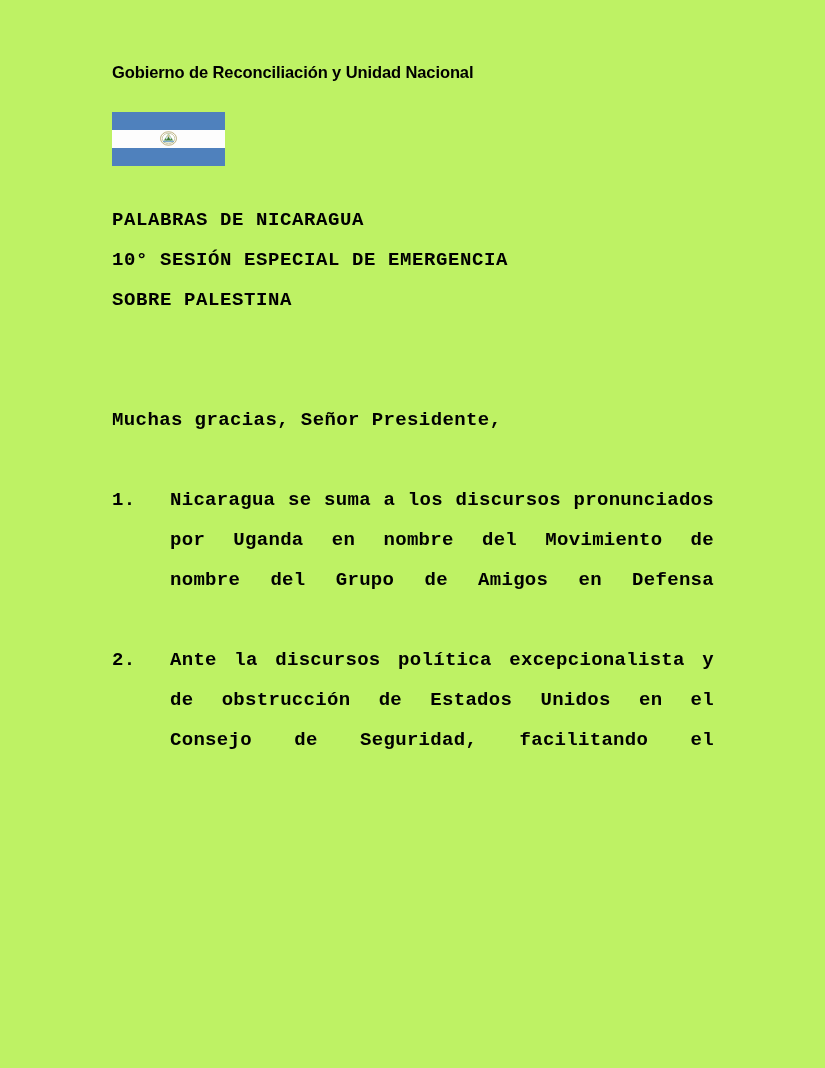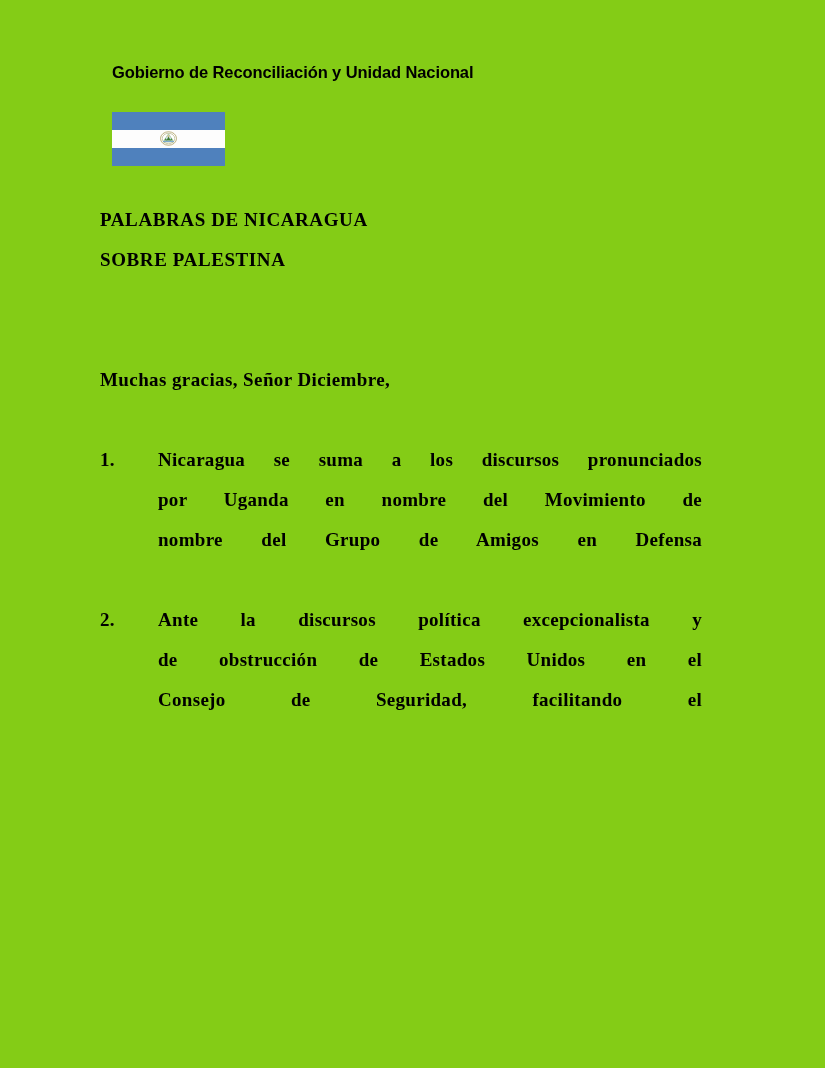--- a/index.html
+++ b/index.html
@@ -13,21 +13,21 @@
     height: 1068px;
     position: relative;
     overflow: hidden;
     font-family: "Liberation Sans", sans-serif;
     -webkit-font-smoothing: antialiased;
   }
 
   .page {
     position: absolute;
     inset: 0;
-    background: #84cc16;
+    background: #bef264;
   }
 
   
   .letterhead {
     position: absolute;
     left: 112px;
     top: 62px;
     width: 620px;
   }
   .letterhead-line {
@@ -65,24 +65,24 @@
   }
   .flag-emblem {
     width: 17px;
     height: 15px;
     display: block;
   }
 
   
   .doc-body {
     position: absolute;
-    left: 100px;
+    left: 112px;
     top: 200px;
     width: 602px;
-    font-family: Liberation Serif, serif;
+    font-family: Liberation Mono, monospace;
     color: #000000;
   }
 
   .title-block {
     font-size: 19px;
     font-weight: bold;
     line-height: 40px;
     letter-spacing: 0.6px;
     white-space: nowrap;
   }
@@ -157,29 +157,30 @@
         <path d="M17 7.5 l1 2 2 .2 -1.5 1.4 .5 2 -2-1 -2 1 .5-2 -1.5-1.4 2-.2 z" fill="#c9b15a" opacity="0.75"></path>
       </svg>
     </div>
     <div class="flag-band blue"></div>
   </div>
 
   <div class="doc-body">
 
     <div class="title-block">
       <div>PALABRAS DE NICARAGUA</div>
+      <div>10° SESIÓN ESPECIAL DE EMERGENCIA</div>
       <div>SOBRE PALESTINA</div>
     </div>
 
     <div class="spacer-line"></div>
 
 
     <div class="spacer-line"></div>
 
-    <div class="salutation">Muchas gracias, Señor Diciembre,</div>
+    <div class="salutation">Muchas gracias, Señor Presidente,</div>
 
     <div class="spacer-line"></div>
 
     <div class="para">
       <span class="para-marker">1.</span>
       <span class="ln">Nicaragua se suma a los discursos pronunciados</span>
       <span class="ln">por Uganda en nombre del Movimiento de</span>
       <span class="ln">nombre del Grupo de Amigos en Defensa</span>
     </div>
 

